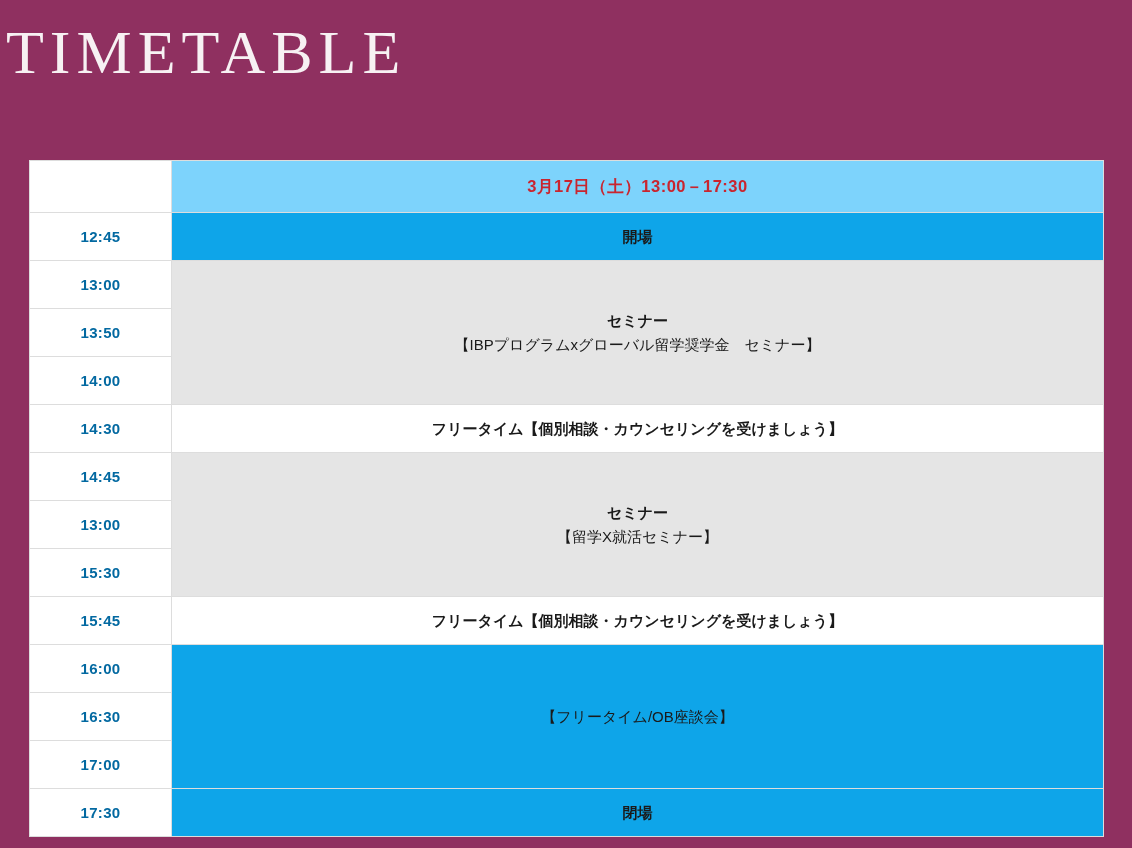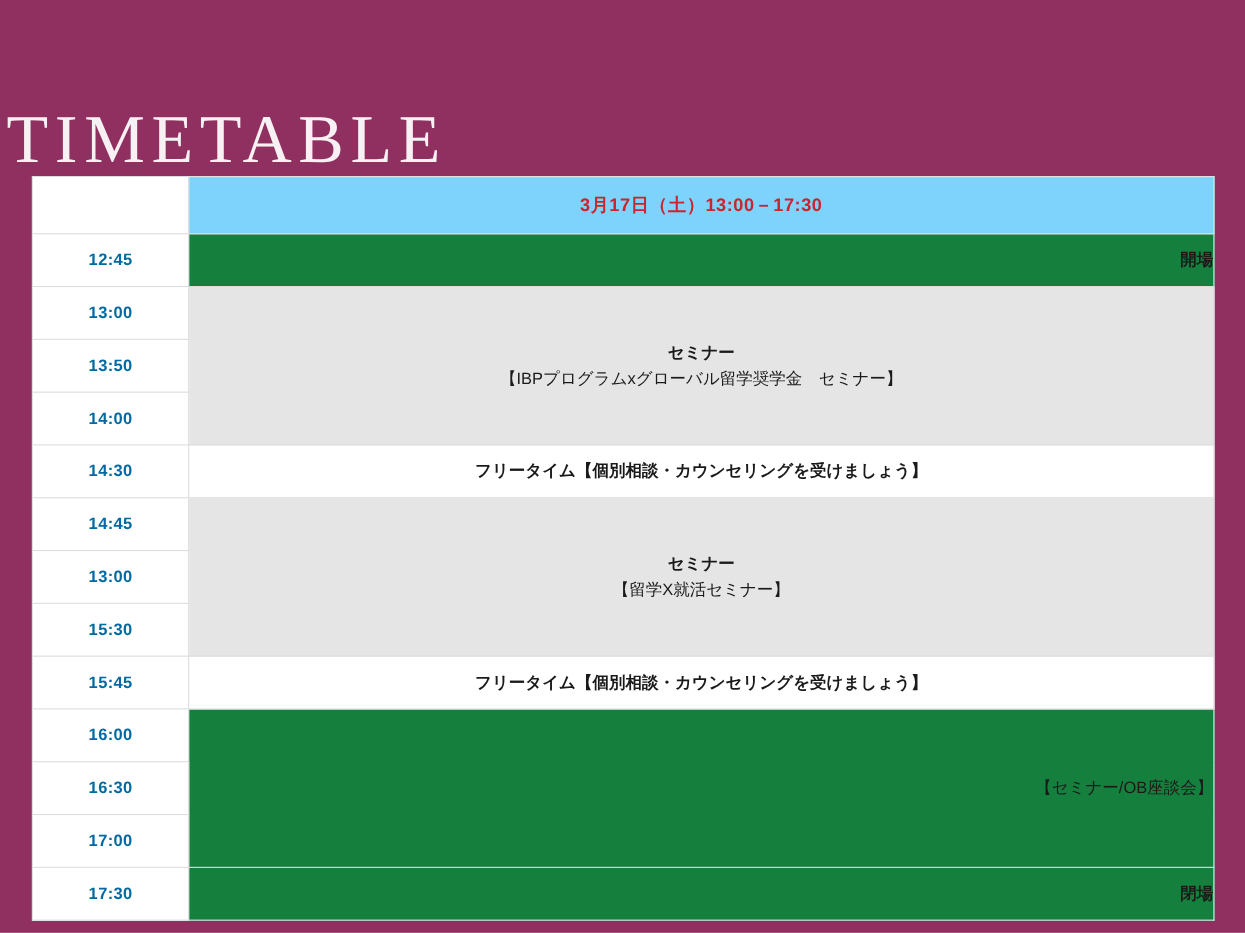--- a/index.html
+++ b/index.html
@@ -14,21 +14,21 @@
     overflow: hidden;
   }
 
   
   .header {
     width: 100%;
     height: 160px;
     box-sizing: border-box;
     display: flex;
     flex-direction: row;
-    align-items: flex-end;
+    align-items: flex-start;
     justify-content: flex-start;
     padding-top: 20px;
   }
   .header-title {
     font-family: "Liberation Serif", "DejaVu Serif", serif;
     font-size: 62px;
     line-height: 1.05;
     letter-spacing: 6px;
     color: #f7f1f3;
     font-weight: 400;
@@ -87,21 +87,21 @@
     letter-spacing: 0.3px;
   }
 
   td.cell {
     font-size: 15px;
     color: #1a1a1a;
     line-height: 1.55;
     padding: 4px 10px;
   }
   td.cell.white { background: #ffffff; }
-  td.cell.gray  { background: #15803d; text-align: right; }
+  td.cell.gray  { background: #0ea5e9; }
   td.cell.pink  { background: #e5e5e5; margin-left: 27px; }
 
   .cell-strong {
     font-weight: bold;
     display: block;
   }
   .cell-sub {
     font-weight: 400;
     display: block;
   }
@@ -172,21 +172,21 @@
         </tr>
         <tr>
           <td class="time">15:45</td>
           <td class="cell white">
             <span class="cell-single">フリータイム【個別相談・カウンセリングを受けましょう】</span>
           </td>
         </tr>
         <tr>
           <td class="time">16:00</td>
           <td class="cell gray" rowspan="3">
-            <span class="cell-plain">【セミナー/OB座談会】</span>
+            <span class="cell-plain">【フリータイム/OB座談会】</span>
           </td>
         </tr>
         <tr>
           <td class="time">16:30</td>
         </tr>
         <tr>
           <td class="time">17:00</td>
         </tr>
         <tr>
           <td class="time">17:30</td>

